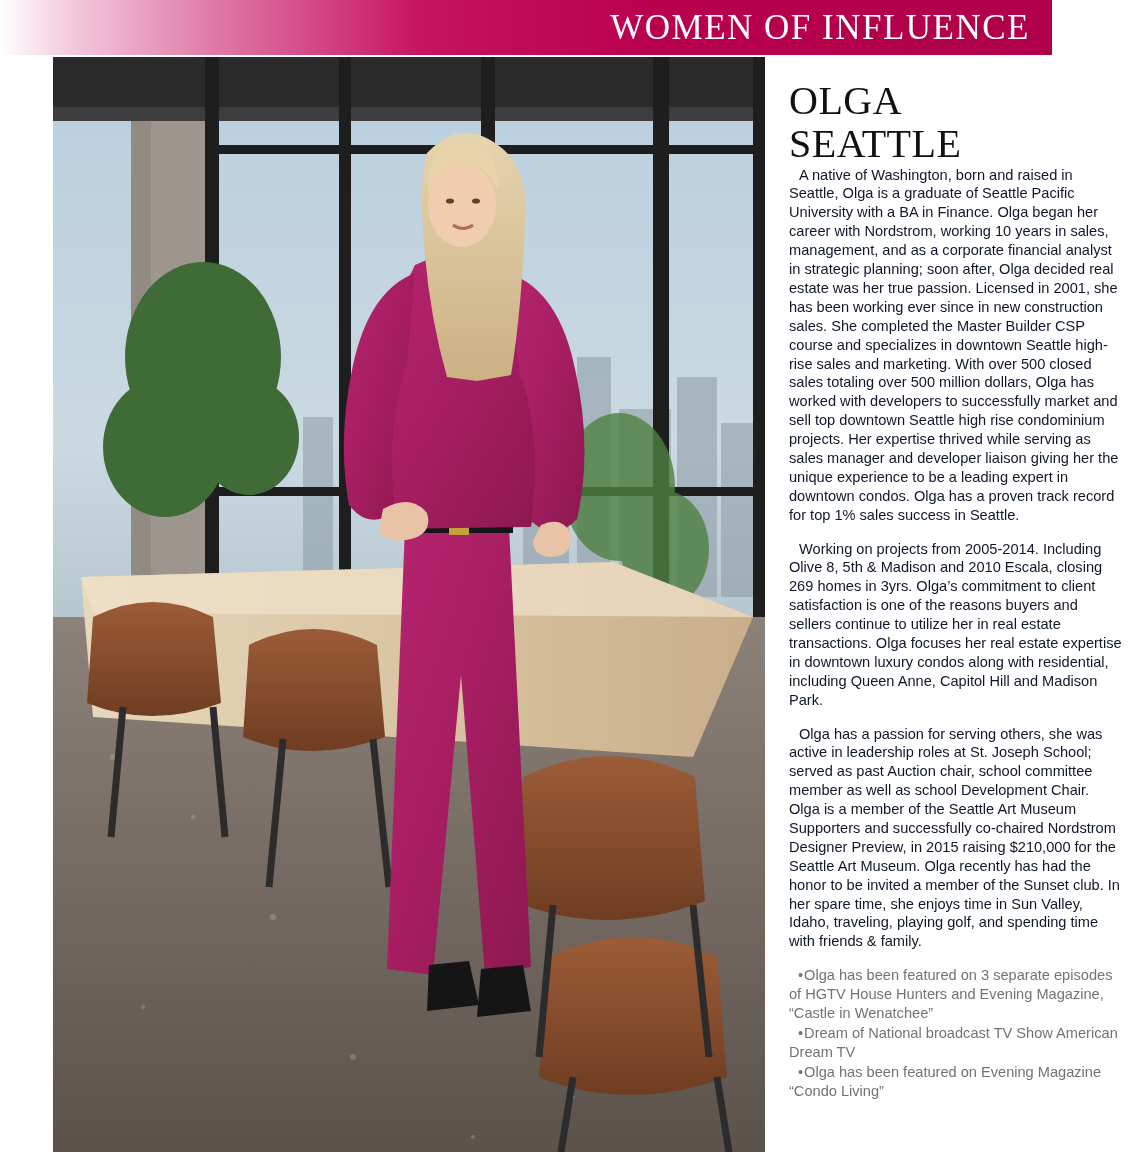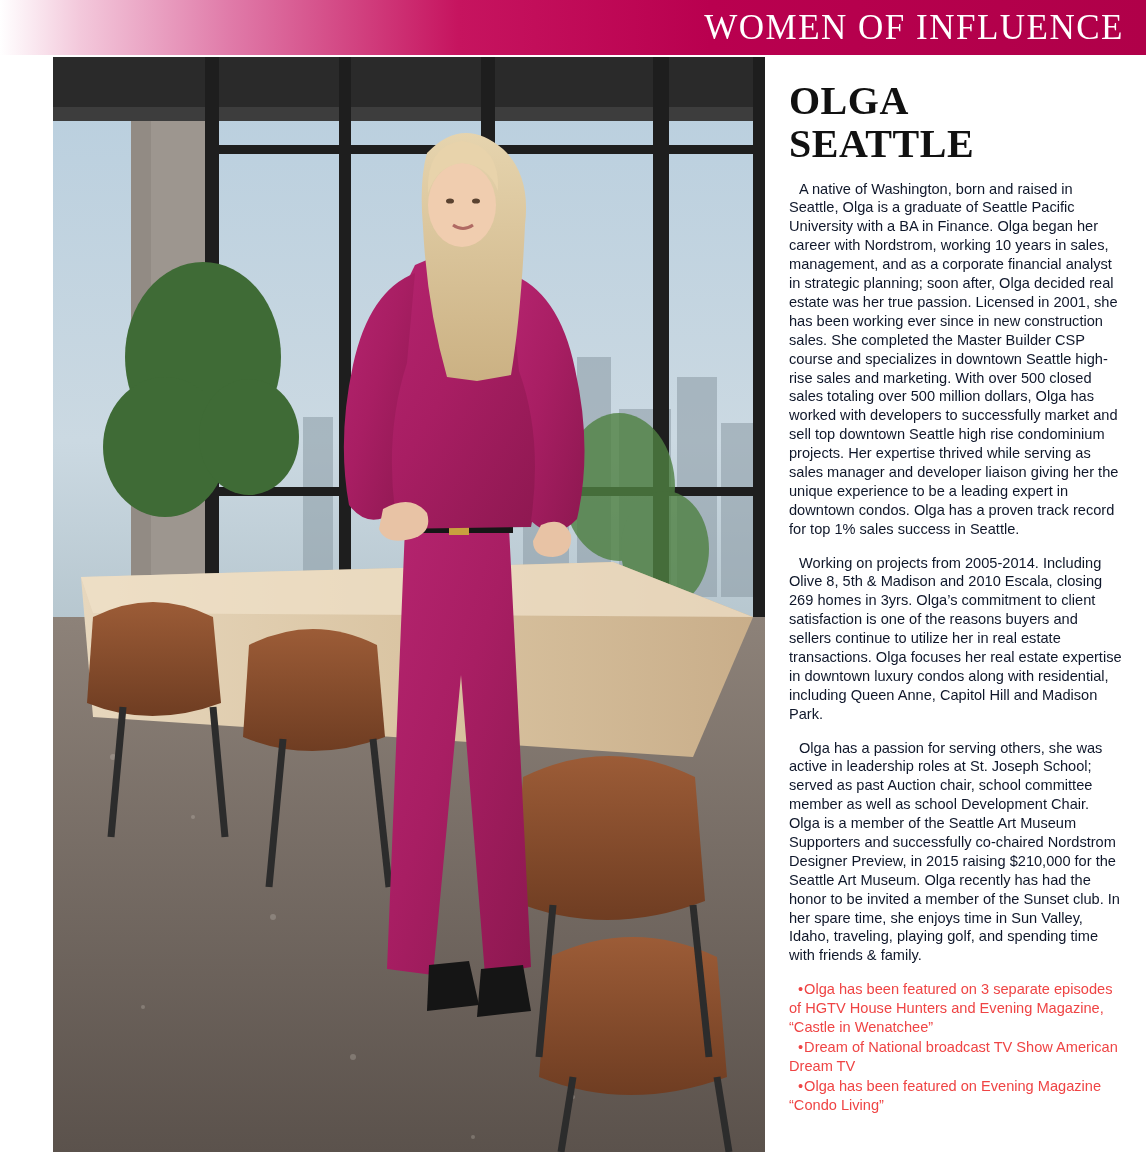--- a/index.html
+++ b/index.html
@@ -14,21 +14,21 @@
     position: relative;
     overflow: hidden;
     font-family: "Liberation Sans", sans-serif;
   }
 
   
   .masthead {
     position: absolute;
     left: 0;
     top: 0;
-    width: 1146px;
+    width: 1052px;
     height: 55px;
     background: linear-gradient(to right, #ffffff 0%, #f3c8db 7%, #e07ba9 20%, #c6145f 40%, #b9004f 62%, #b00049 100%);
     display: flex;
     align-items: center;
     justify-content: flex-end;
   }
   .masthead-title {
     font-family: "Liberation Serif", serif;
     font-size: 35px;
     letter-spacing: 1.5px;
@@ -57,35 +57,35 @@
     left: 789px;
     top: 80px;
     width: 334px;
   }
   .name-block {
     font-family: "Liberation Serif", serif;
     font-size: 40px;
     line-height: 1.07;
     color: #111111;
     letter-spacing: 0.5px;
-    margin: 0 0 14px 0;
-    font-weight: 700;
+    margin: 0 0 0 0;
+    font-weight: 400;
   }
   .name-line { display: block; }
   .body-para {
     font-size: 14.6px;
     line-height: 1.295;
     color: #0f172a;
     margin: 0 0 15px 0;
     text-indent: 10px;
   }
   .bullets {
     font-size: 14.6px;
     line-height: 1.295;
-    color: #ef4444;
+    color: #737373;
     margin: 0;
     padding: 0;
     list-style: none;
   }
   .bullets li {
     margin: 0 0 1px 0;
     text-indent: 9px;
   }
   .bullets li::before {
     content: "\2022";

